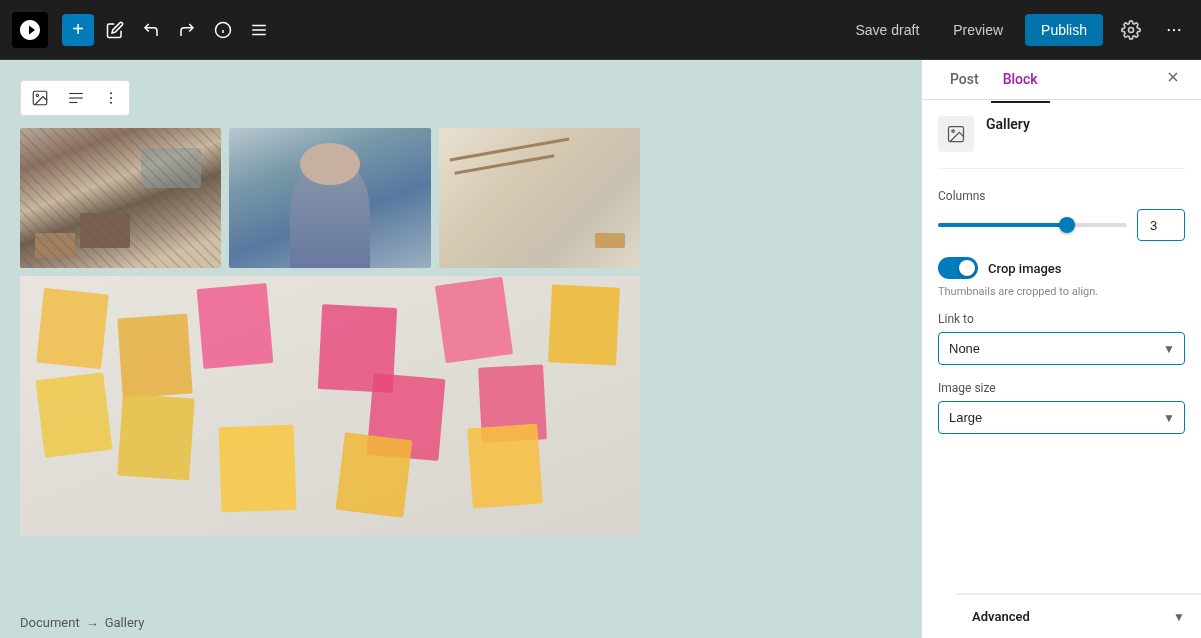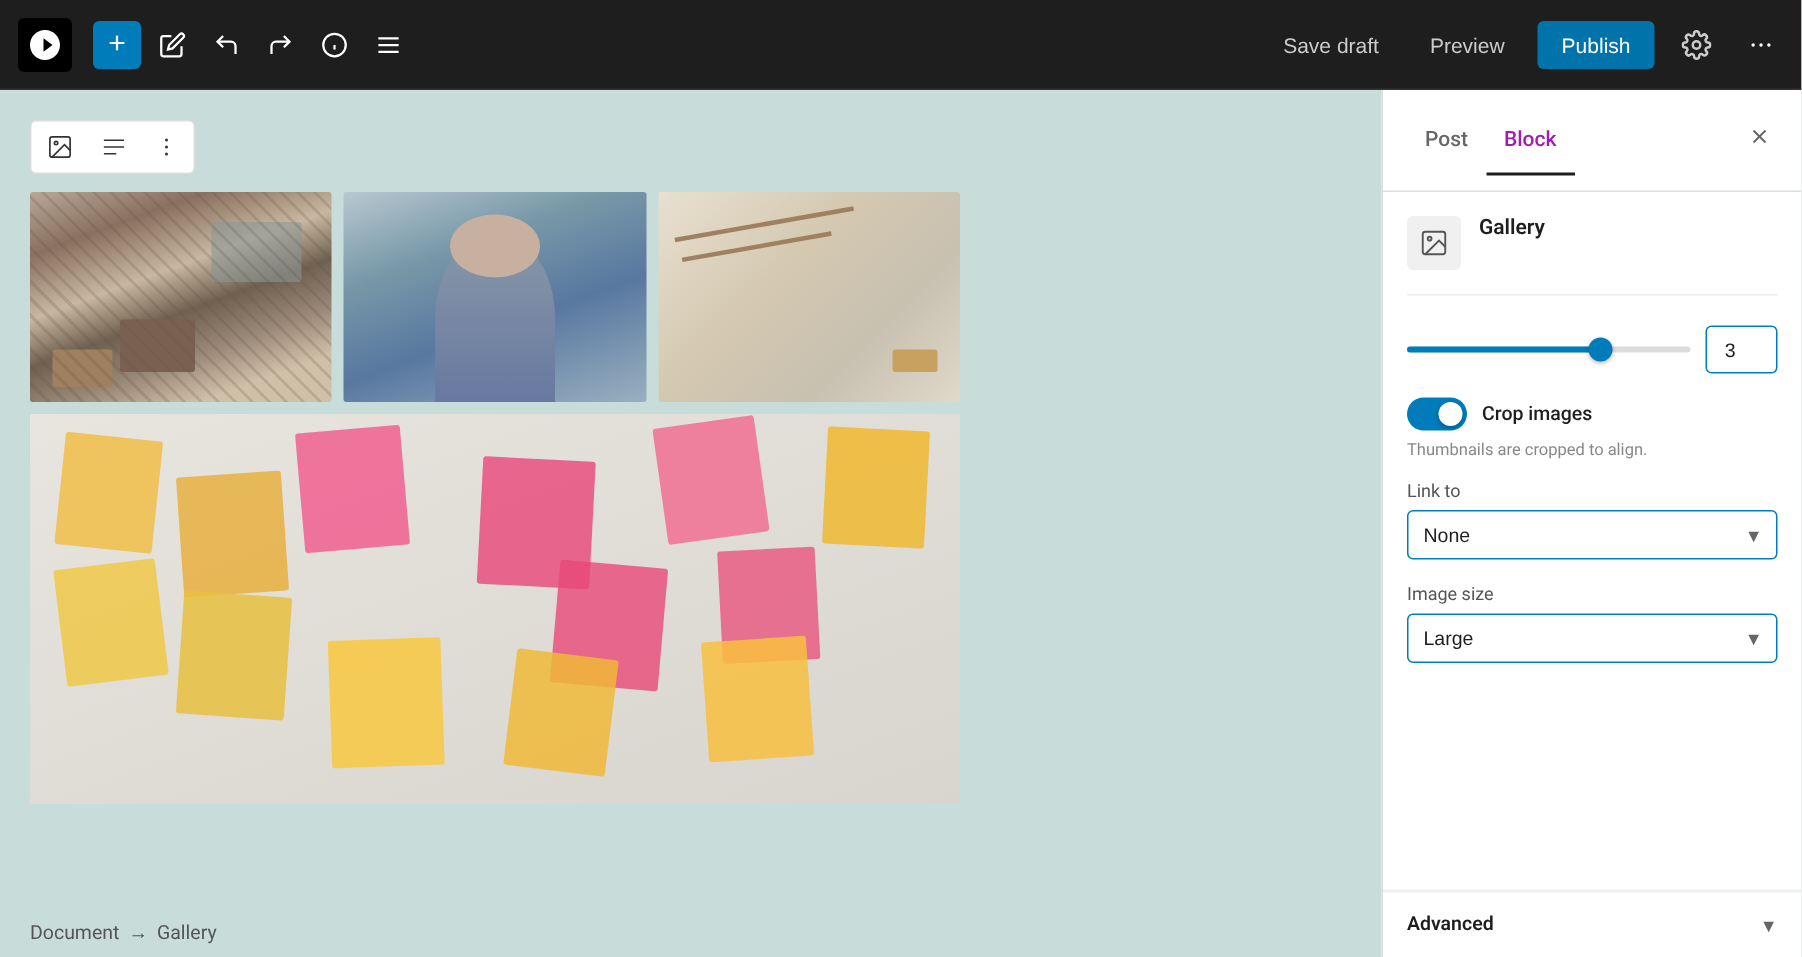--- a/index.html
+++ b/index.html
@@ -114,21 +114,21 @@
 
     
     .right-panel {
       width: 280px; background: #fff; border-left: 1px solid #ddd;
       display: flex; flex-direction: column; flex-shrink: 0; overflow-y: auto;
     }
 
     
     .panel-header {
       display: flex; align-items: center; border-bottom: 1px solid #ddd;
-      padding: 3px 16px; height: 68px; flex-shrink: 0;
+      padding: 3px 16px; height: 40px; flex-shrink: 0;
     }
     .panel-close-btn {
       margin-left: auto; background: none; border: none; cursor: pointer;
       color: #666; font-size: 18px; padding: 4px; border-radius: 4px;
     }
     .panel-tab {
       padding: 14px 12px; font-size: 14px; font-weight: 500; cursor: pointer;
       border-bottom: 2px solid transparent; color: #666; margin-bottom: -1px;
     }
     .panel-tab.active { color: #a21caf; border-bottom-color: #1e1e1e; }
@@ -191,21 +191,21 @@
       border-radius: 4px; font-size: 13px; color: #1e1e1e; appearance: none;
       background: #fff; cursor: pointer; outline: none;
     }
     .select-chevron {
       position: absolute; right: 10px; top: 50%; transform: translateY(-50%);
       color: #666; pointer-events: none; font-size: 12px;
     }
 
     
     .advanced-section {
-      border-top: 1px solid #eee; padding: 0 16px;
+      border-top: 1px solid #eee; padding: 0 16px; margin-left: 34px;
     }
     .advanced-header {
       display: flex; align-items: center; justify-content: space-between;
       padding: 14px 0; cursor: pointer;
     }
     .advanced-title { font-size: 13px; font-weight: 600; color: #1e1e1e; }
     .advanced-chevron { color: #666; font-size: 12px; }
 
     hr.divider { border: none; border-top: 1px solid #eee; margin: 0 16px; }
   </style>
@@ -390,20 +390,21 @@
           </svg>
         </div>
         <div>
           <div class="block-name">Gallery</div>
         </div>
       </div>
 
       <div class="section">
 
         <div class="field-row">
+          <div class="field-label">Columns</div>
           <div class="slider-row">
             <div class="slider-track">
               <div class="slider-fill"></div>
               <div class="slider-thumb"></div>
             </div>
             <input type="number" class="slider-input" value="3" min="1" max="8" style="">
           </div>
         </div>
 
         <div>

